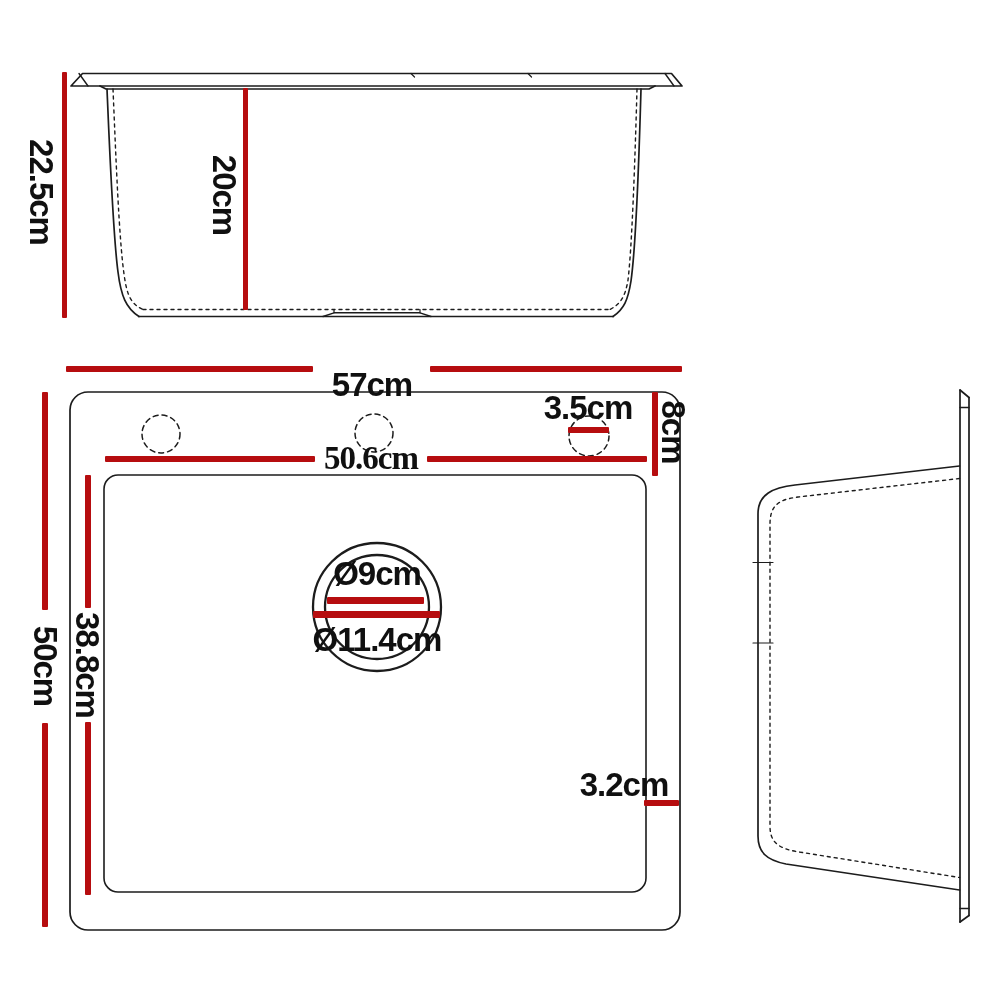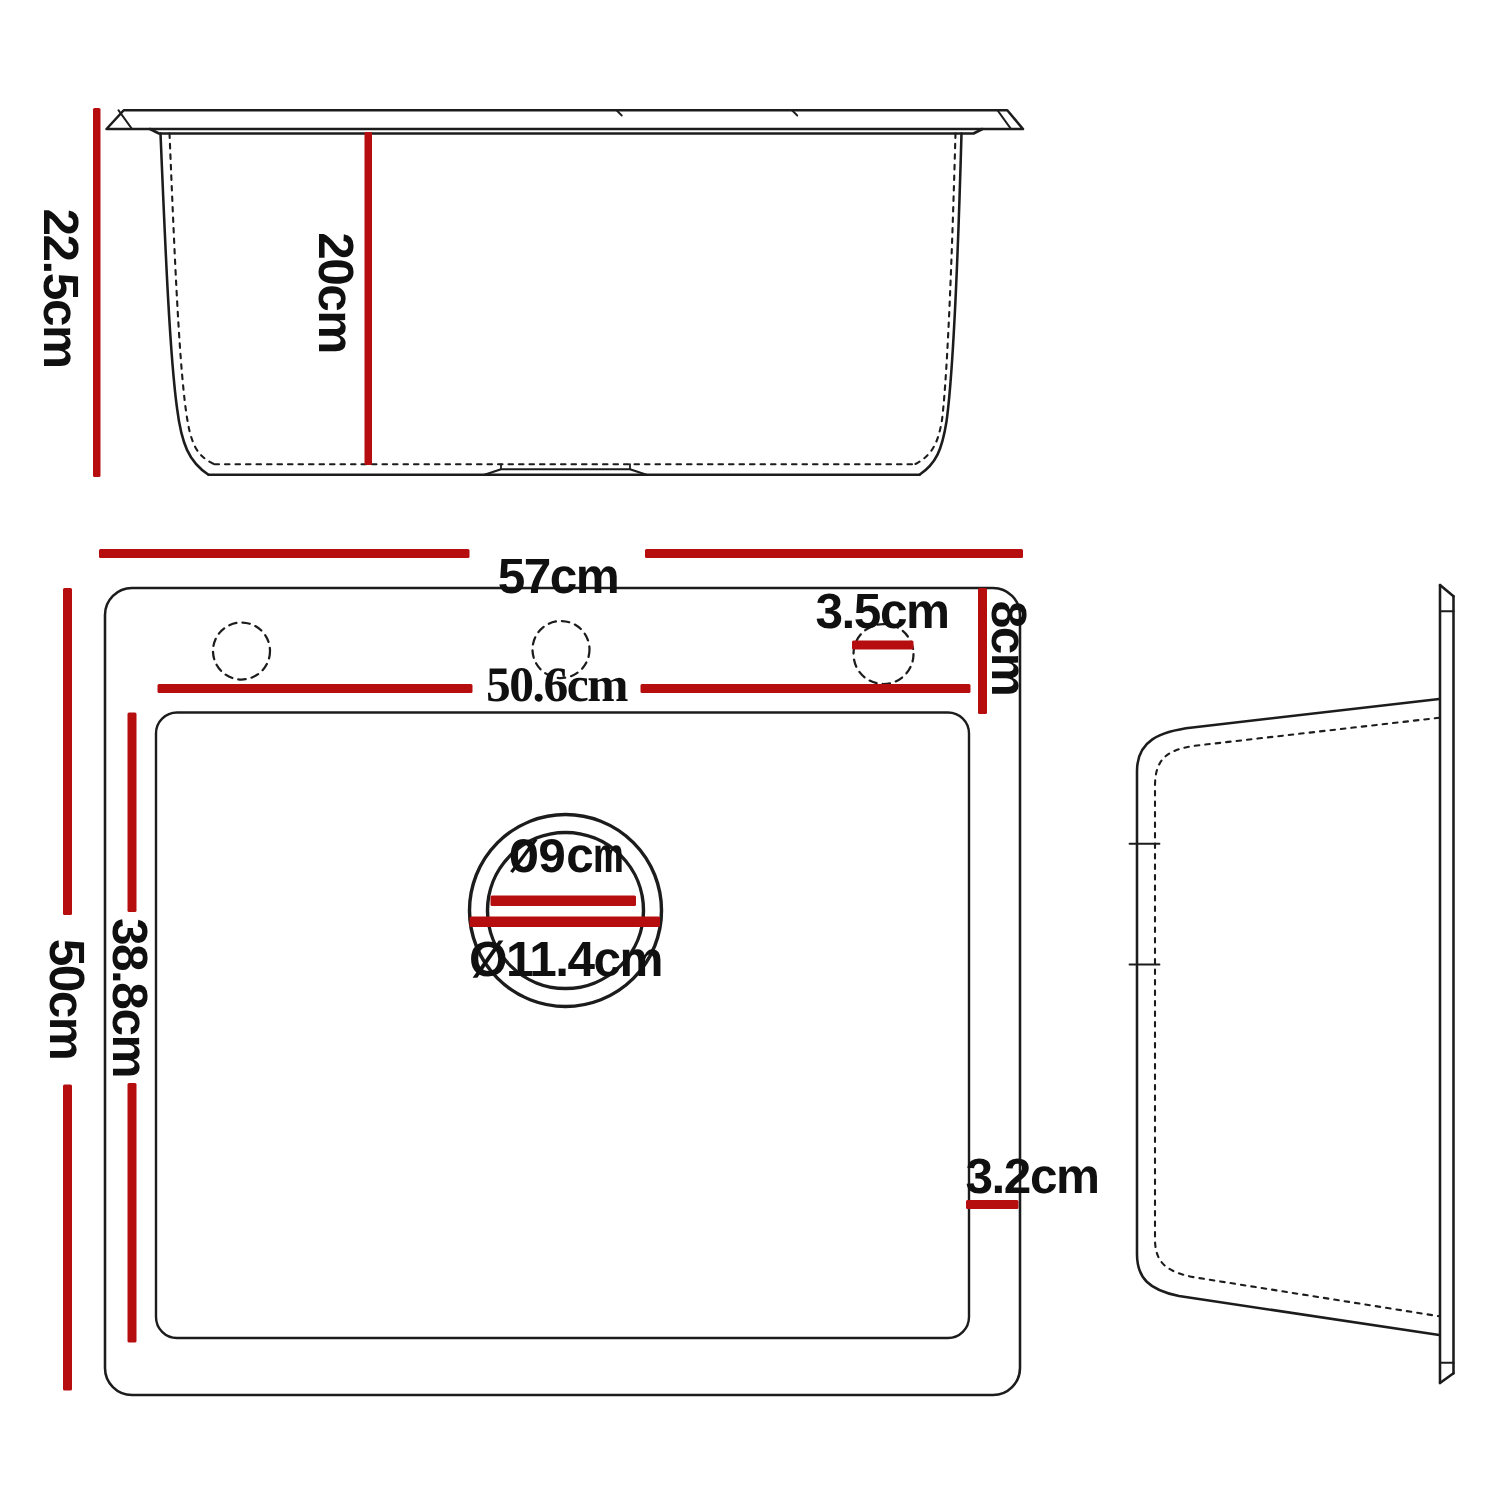--- a/index.html
+++ b/index.html
@@ -108,17 +108,17 @@
 
   <div class="dim-label rot90" style="left:41px;top:192px;">22.5cm</div>
   <div class="dim-label rot90" style="left:224px;top:195px;">20cm</div>
 
   <div class="dim-label" style="left:372px;top:384px;">57cm</div>
   <div class="dim-label rot90" style="left:45px;top:666px;">50cm</div>
   <div class="dim-label" style="left:371px;top:458px;font-family:Liberation Serif, serif;">50.6cm</div>
   <div class="dim-label rot90" style="left:87px;top:665px;">38.8cm</div>
   <div class="dim-label" style="left:588px;top:407px;text-align:center;">3.5cm</div>
   <div class="dim-label rot90" style="left:673px;top:432px;">8cm</div>
-  <div class="dim-label" style="left:377px;top:573px;font-family:Liberation Mono, monospace;">Ø9cm</div>
+  <div class="dim-label" style="left:377px;top:573px;">Ø9cm</div>
   <div class="dim-label" style="left:377px;top:639px;">Ø11.4cm</div>
-  <div class="dim-label" style="left:688px;top:784px;">3.2cm</div>
+  <div class="dim-label" style="left:624px;top:784px;">3.2cm</div>
 
 </div>
 
 </body></html>

